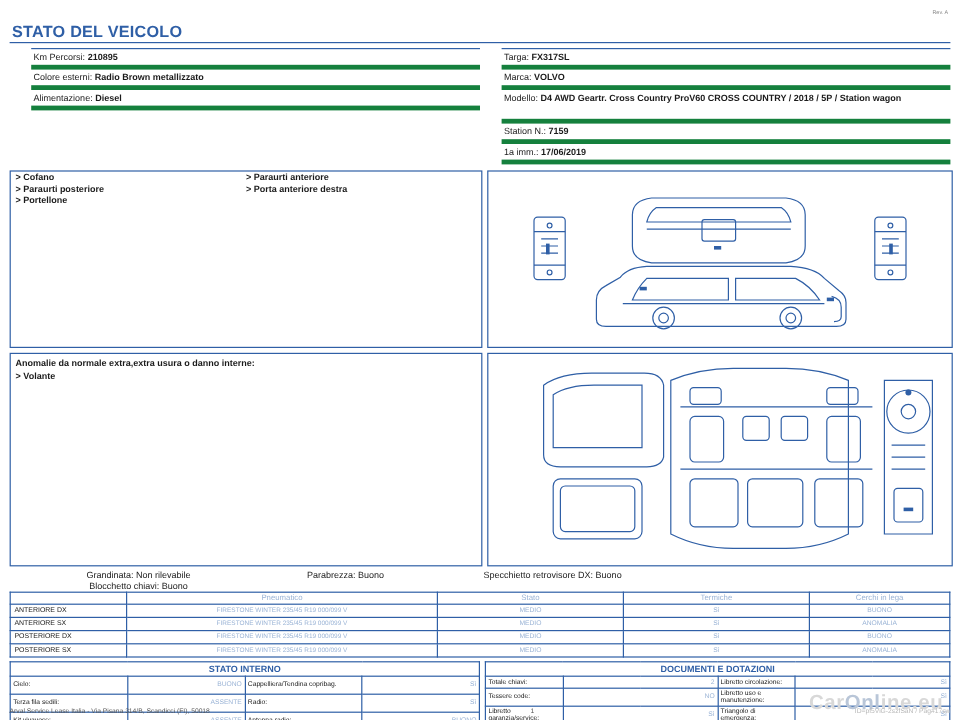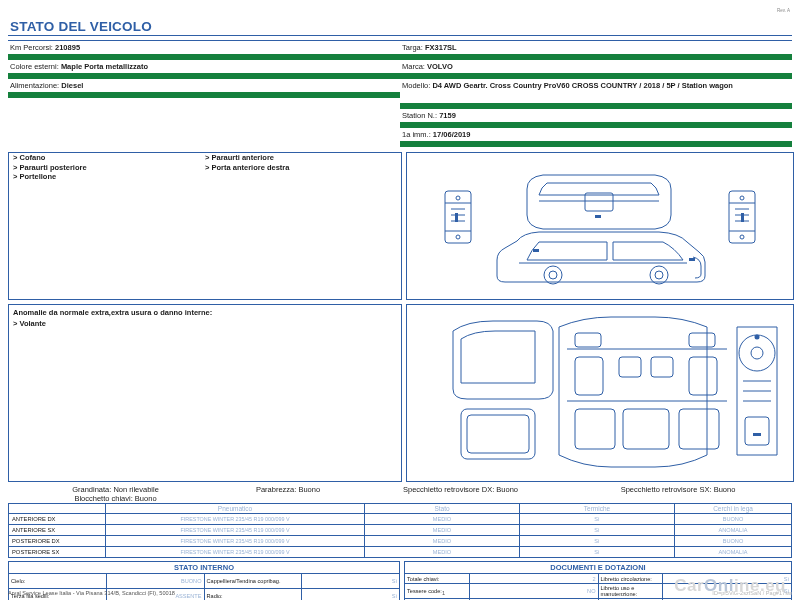--- a/index.html
+++ b/index.html
@@ -43,24 +43,25 @@
   
   .info-wrap {
     display: flex;
     gap: 0;
     font-size: 7.5px;
   }
   .info-col {
     width: 50%;
   }
   .info-row {
-    border-bottom: 6px solid #15803d;
+    border-bottom: 4px solid #15803d;
     padding: 1.5px 2px 1.5px 2px;
     line-height: 10px;
     min-height: 10px;
+    margin-left: 18px;
   }
   .info-row:first-child { border-top: 1px solid #2f5fa6; }
   .info-col.right .info-row:first-child { border-top: 1px solid #2f5fa6; }
   .lbl { color: #1b1b1b; }
   .val { font-weight: bold; }
   .info-row.tall { line-height: 9.5px; }
   
   .mid {
     display: flex;
     gap: 4px;
@@ -229,21 +230,21 @@
   <div class="title-rule"></div>
 
   <div class="info-wrap">
     <div class="info-col left">
       <div class="info-row">
         <span class="lbl">Km Percorsi:</span>
         <span class="val">210895</span>
       </div>
       <div class="info-row">
         <span class="lbl">Colore esterni:</span>
-        <span class="val">Maple Porta metallizzato</span>
+        <span class="val">Radio Brown metallizzato</span>
       </div>
       <div class="info-row">
         <span class="lbl">Alimentazione:</span>
         <span class="val">Diesel</span>
       </div>
       <div style="height:32px"></div>
     </div>
     <div class="info-col right">
       <div class="info-row">
         <span class="lbl">Targa:</span>
@@ -380,21 +381,20 @@
     </div>
   </div>
 
   <div class="status-strip">
     <div class="s1">
       <div>Grandinata: Non rilevabile</div>
       <div>Blocchetto chiavi: Buono</div>
     </div>
     <div class="s2">Parabrezza: Buono</div>
     <div class="s3">Specchietto retrovisore DX: Buono</div>
-    <div class="s4">Specchietto retrovisore SX: Buono</div>
   </div>
 
   <table class="tyre-table">
     <thead>
       <tr>
         <th style="width:92px"></th>
         <th>Pneumatico</th>
         <th style="width:150px">Stato</th>
         <th style="width:150px">Termiche</th>
         <th style="width:112px">Cerchi in lega</th>

